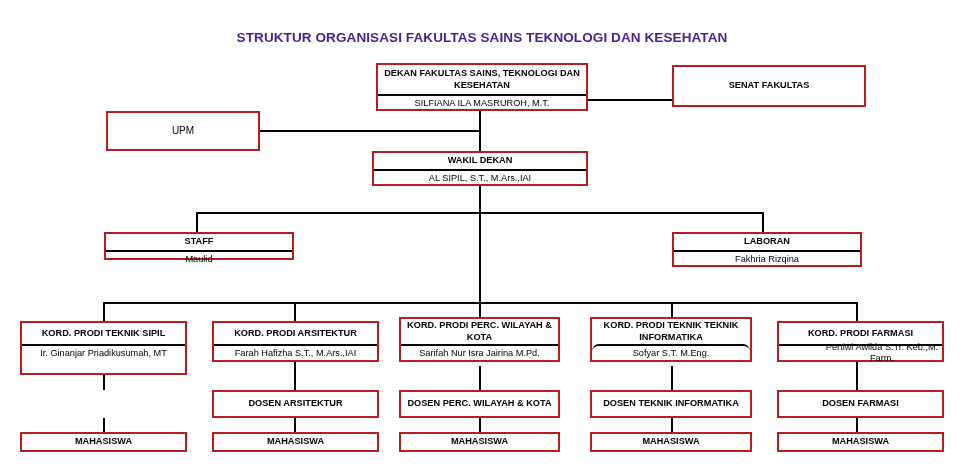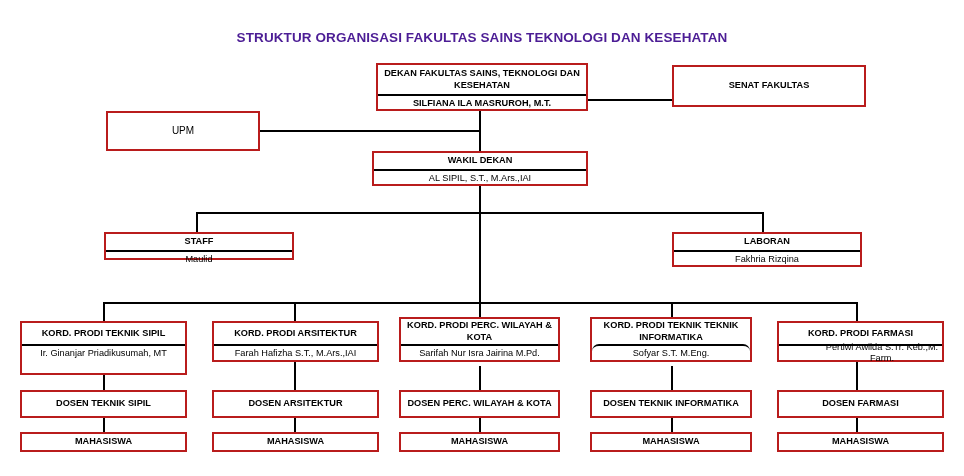--- a/index.html
+++ b/index.html
@@ -115,21 +115,21 @@
   <div class="ln v" style="left:856px; top:362px; height:28px;"></div>
 
   <div class="ln v" style="left:103px; top:418px; height:14px;"></div>
   <div class="ln v" style="left:294px; top:418px; height:14px;"></div>
   <div class="ln v" style="left:479px; top:418px; height:14px;"></div>
   <div class="ln v" style="left:671px; top:418px; height:14px;"></div>
   <div class="ln v" style="left:856px; top:418px; height:14px;"></div>
 
   <div class="node" style="left:376px; top:63px; width:212px; height:48px;">
     <div class="title" style="height:29px;">DEKAN FAKULTAS SAINS, TEKNOLOGI DAN KESEHATAN</div>
-    <div class="person" style="height:17px;font-weight:bold;">SILFIANA ILA MASRUROH, M.T.</div>
+    <div class="person" style="height:17px;">SILFIANA ILA MASRUROH, M.T.</div>
   </div>
 
   <div class="node single" style="left:672px; top:65px; width:194px; height:42px;">
     <div class="title">SENAT FAKULTAS</div>
   </div>
 
   <div class="node single plain" style="left:106px; top:111px; width:154px; height:40px;">
     <div class="title">UPM</div>
   </div>
 
@@ -145,23 +145,20 @@
 
   <div class="node" style="left:672px; top:232px; width:190px; height:35px;">
     <div class="title" style="height:16px;">LABORAN</div>
     <div class="person" style="height:17px;">Fakhria Rizqina</div>
   </div>
 
   <div class="node" style="left:20px; top:321px; width:167px; height:54px;">
     <div class="title" style="height:21px;">KORD. PRODI TEKNIK SIPIL</div>
     <div class="person" style="height:16px;">Ir. Ginanjar Priadikusumah, MT</div>
   </div>
-  <div class="node single" style="left:20px; top:390px; width:167px; height:28px;">
-    <div class="title">DOSEN TEKNIK SIPIL</div>
-  </div>
   <div class="node single" style="left:20px; top:432px; width:167px; height:20px;">
     <div class="title">MAHASISWA</div>
   </div>
 
   <div class="node" style="left:212px; top:321px; width:167px; height:41px;">
     <div class="title" style="height:21px;">KORD. PRODI  ARSITEKTUR</div>
     <div class="person" style="height:16px;">Farah Hafizha  S.T., M.Ars.,IAI</div>
   </div>
   <div class="node single" style="left:212px; top:390px; width:167px; height:28px;">
     <div class="title">DOSEN ARSITEKTUR</div>

